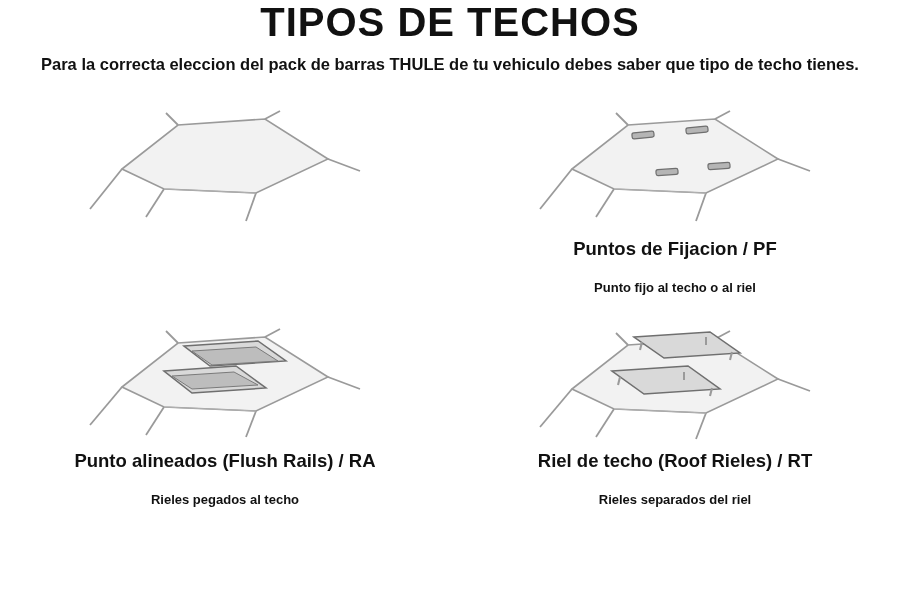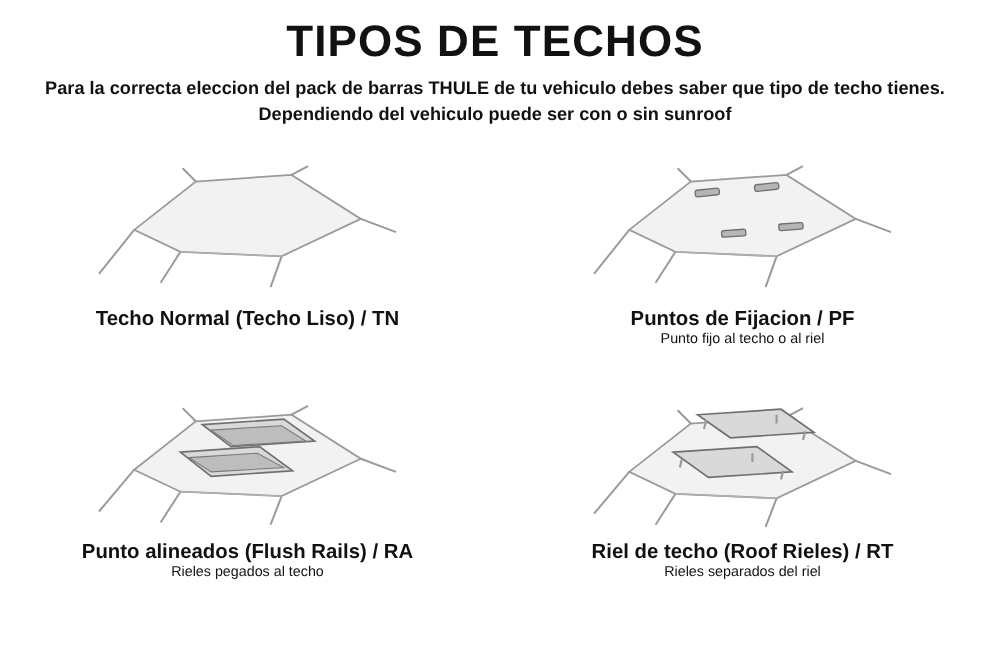--- a/index.html
+++ b/index.html
@@ -19,21 +19,21 @@
     width: 900px;
     height: 600px;
     box-sizing: border-box;
   }
   .title {
     text-align: center;
     font-size: 40px;
     font-weight: bold;
     letter-spacing: 1px;
     margin: 0;
-    padding-top: 17px;
+    padding-top: 1px;
     line-height: 1.05;
   }
   .subtitle-block {
     text-align: center;
     margin-top: 10px;
     padding: 0 22px;
   }
   .subtitle-line {
     font-size: 16.5px;
     font-weight: bold;
@@ -64,23 +64,23 @@
   }
   .cell-caption {
     font-size: 18.5px;
     font-weight: bold;
     text-align: center;
     margin-top: 6px;
     color: #111111;
   }
   .cell-subcaption {
     font-size: 13px;
-    font-weight: normal;
+    font-weight: bold;
     text-align: center;
-    margin-top: 0;
+    margin-top: 20px;
     color: #111111;
   }
   .row2 .art {
     margin-top: 6px;
   }
   svg { display: block; }
   .roof-fill { fill: #f2f2f2; stroke: #9a9a9a; stroke-width: 1.6; }
   .pillar { fill: none; stroke: #9a9a9a; stroke-width: 1.8; }
   .thin { fill: none; stroke: #b0b0b0; stroke-width: 1.2; }
   .rail { fill: #d9d9d9; stroke: #6f6f6f; stroke-width: 1.5; }
@@ -89,39 +89,37 @@
 </style>
 </head>
 <body>
 
 <div class="page">
 
   <h1 class="title">TIPOS DE TECHOS</h1>
 
   <div class="subtitle-block">
     <div class="subtitle-line">Para la correcta eleccion del pack de barras THULE de tu vehiculo debes saber que tipo de techo tienes.</div>
-    <div class="subtitle-line">Dependiendo del vehiculo puede ser con o sin sunroof</div>
   </div>
 
   <div class="grid">
 
     <div class="cell">
       <div class="art">
         <svg viewBox="0 0 330 135" width="330" height="135" aria-hidden="true">
           <path class="roof-fill" d="M62 72 L118 28 L205 22 L268 62 L196 96 L104 92 Z"></path>
           <path class="pillar" d="M62 72 L30 112"></path>
           <path class="pillar" d="M118 28 L106 16"></path>
           <path class="pillar" d="M205 22 L220 14"></path>
           <path class="pillar" d="M268 62 L300 74"></path>
           <path class="pillar" d="M196 96 L186 124"></path>
           <path class="pillar" d="M104 92 L86 120"></path>
           <path class="thin" d="M104 92 L196 96"></path>
         </svg>
       </div>
-      <div class="cell-caption">Techo Normal (Techo Liso) / TN</div>
       <div class="cell-subcaption"></div>
     </div>
 
     <div class="cell">
       <div class="art">
         <svg viewBox="0 0 330 135" width="330" height="135" aria-hidden="true">
           <path class="roof-fill" d="M62 72 L118 28 L205 22 L268 62 L196 96 L104 92 Z"></path>
           <path class="pillar" d="M62 72 L30 112"></path>
           <path class="pillar" d="M118 28 L106 16"></path>
           <path class="pillar" d="M205 22 L220 14"></path>

